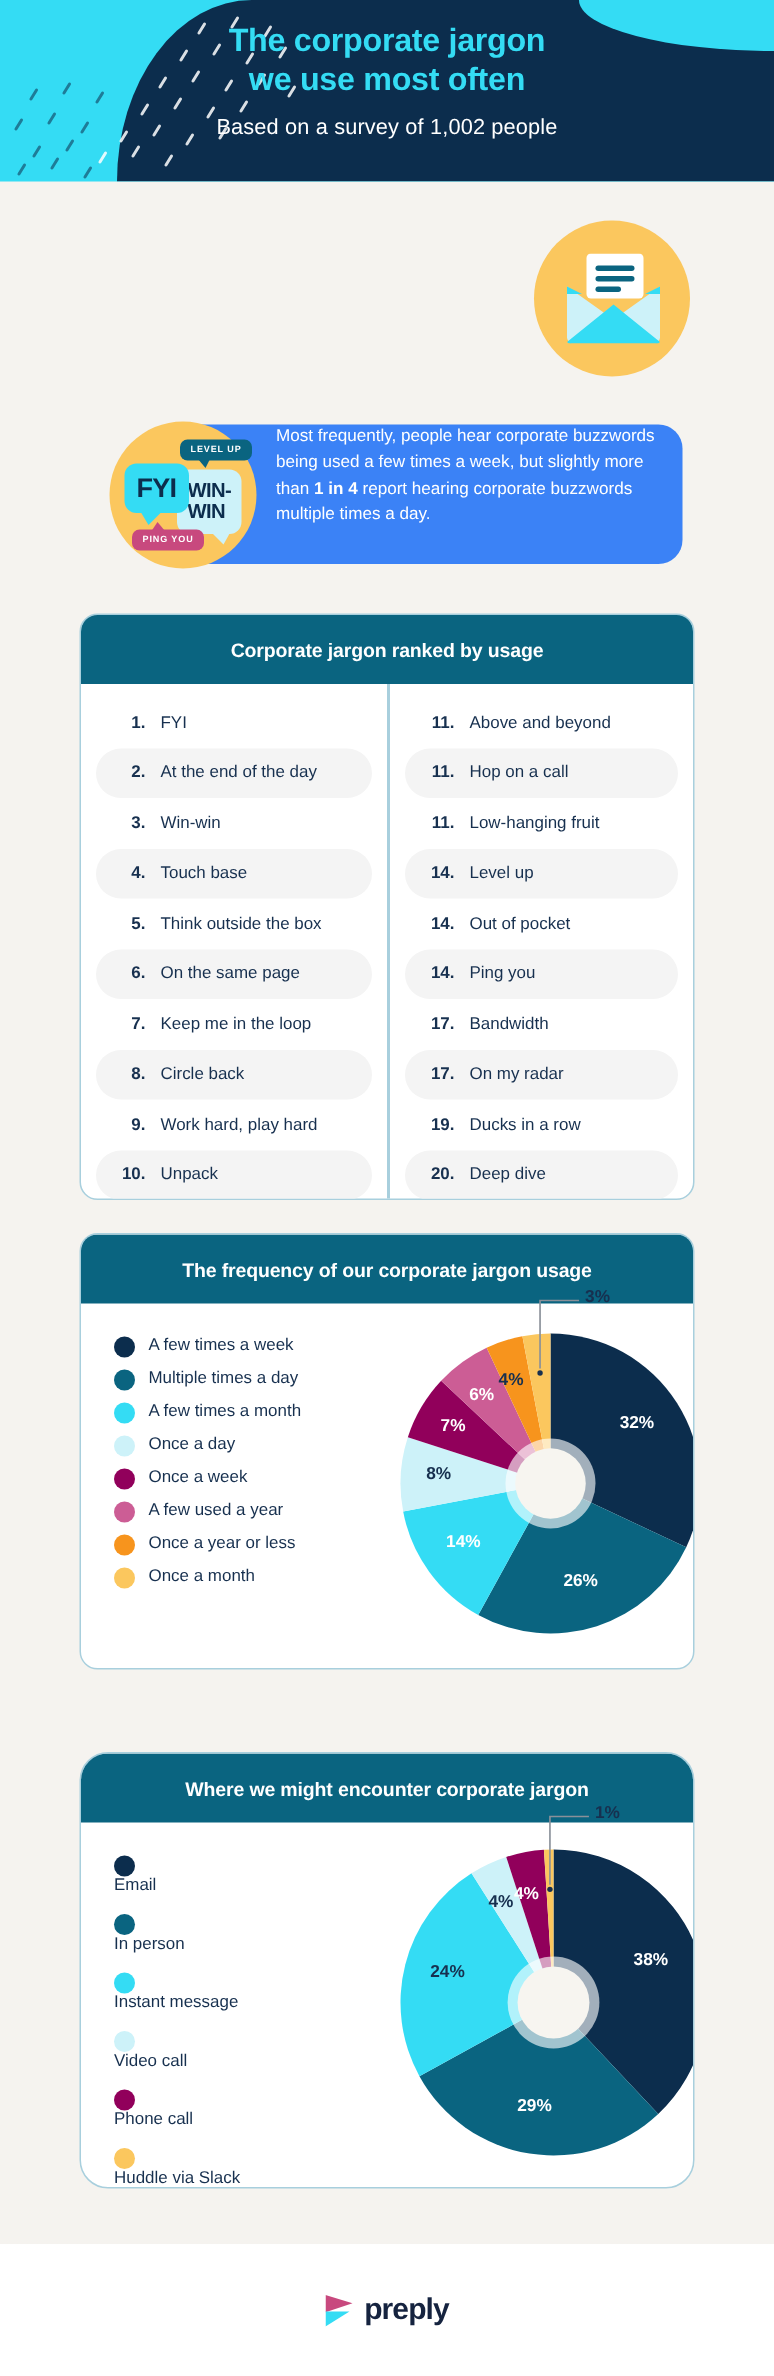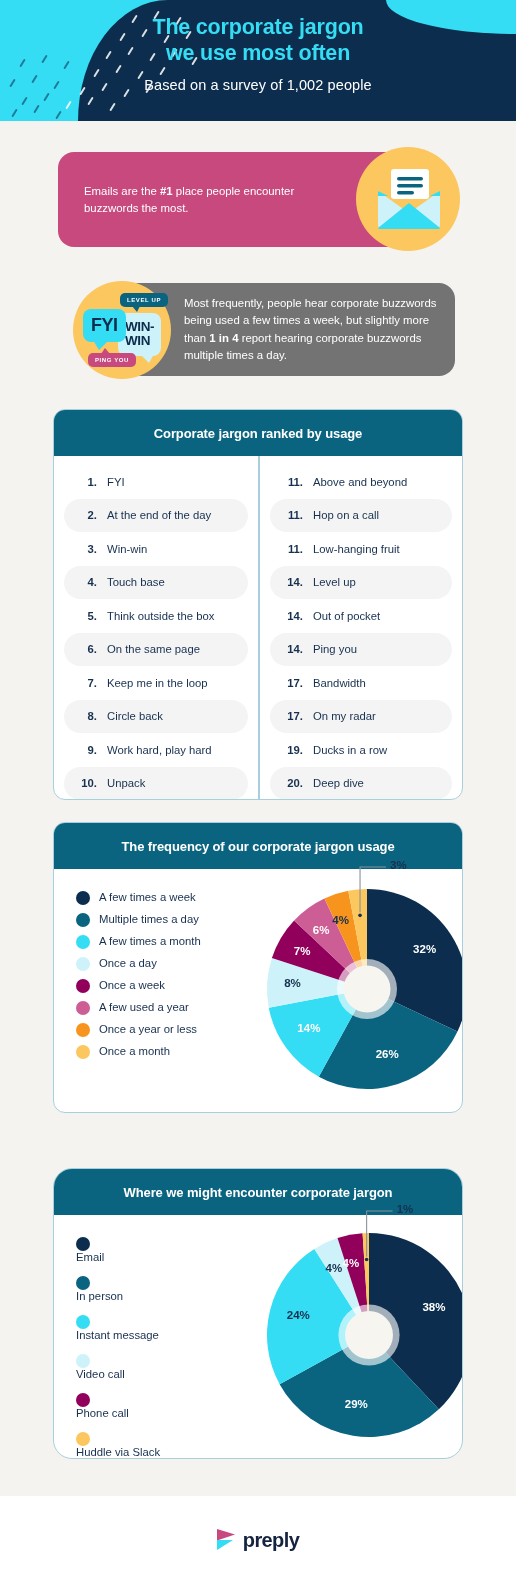--- a/index.html
+++ b/index.html
@@ -93,24 +93,24 @@
     border-radius: 50%;
     background: #fbc75e;
   }
   .mail-svg { position: absolute; left: 378px; top: 169px; }
 
   
   .banner2 {
     position: absolute;
     left: 110px; top: 283px;
     width: 345px; height: 93px;
-    background: #737373;
+    background: #3b82f6;
     border-radius: 16px;
     display: flex;
-    align-items: center;
+    align-items: flex-start;
   }
   .banner2 p {
     color: #ffffff;
     font-size: 11.4px;
     line-height: 17.4px;
     padding: 0 14px 0 74px;
   }
   .banner2 p b { font-weight: bold; }
   .bub-circle {
     position: absolute;
@@ -245,21 +245,21 @@
   
   .footer {
     position: absolute;
     left: 0; bottom: 0;
     width: 516px; height: 88px;
     background: #ffffff;
     display: flex;
     align-items: center;
     justify-content: center;
   }
-  .logo { display: flex; align-items: flex-start; gap: 7px; }
+  .logo { display: flex; align-items: flex-end; gap: 7px; }
   .logo-text {
     font-size: 20px;
     font-weight: bold;
     color: #15233f;
     letter-spacing: -.6px;
   }
 </style>
 </head>
 <body>
 
@@ -304,25 +304,20 @@
         <div class="dash cy" style="left: 32px; top: 108px;"></div>
         <div class="dash cy" style="left: 54px; top: 114px;"></div>
       </div>
     <div class="header-txt">
       <div class="h-title">The corporate jargon</div>
       <div class="h-title">we use most often</div>
       <div class="h-sub">Based on a survey of 1,002 people</div>
     </div>
   </div>
 
-  <div class="banner1">
-    <p>
-      <span>Emails are the </span><b>#1</b><span> place people encounter buzzwords the most.</span>
-    </p>
-  </div>
   <div class="mail-circle"></div>
   <svg class="mail-svg" width="62" height="60" viewBox="0 0 62 60">
     <rect x="13" y="0" width="38" height="30" rx="3" fill="#ffffff"></rect>
     <rect x="19" y="8" width="26" height="3.6" rx="1.8" fill="#0a6480"></rect>
     <rect x="19" y="15" width="26" height="3.6" rx="1.8" fill="#0a6480"></rect>
     <rect x="19" y="22" width="17" height="3.6" rx="1.8" fill="#0a6480"></rect>
     <path d="M0 22 L31 44 L62 22 L62 56 a3 3 0 0 1 -3 3 L3 59 a3 3 0 0 1 -3 -3 Z" fill="#cdf2f9"></path>
     <path d="M0 59 L31 34 L62 59 a3 3 0 0 1 -3 1 L3 60 a3 3 0 0 1 -3 -1 Z" fill="#34dcf4"></path>
     <path d="M0 22 L0 27 L10 27 Z" fill="#34dcf4"></path>
     <path d="M62 22 L62 27 L52 27 Z" fill="#34dcf4"></path>

